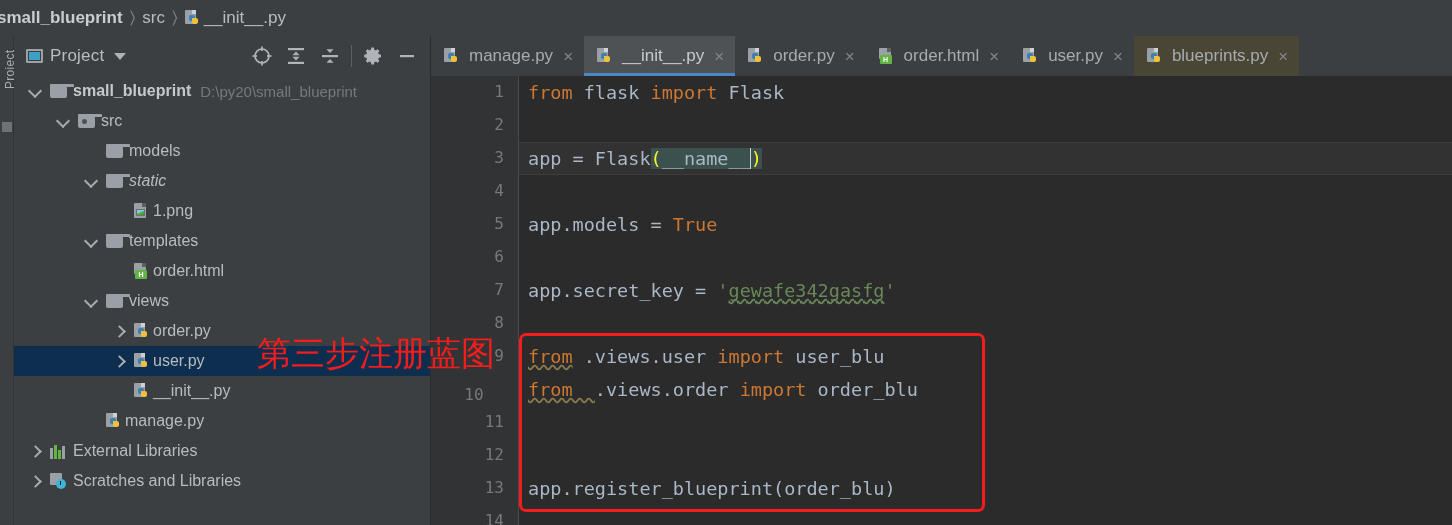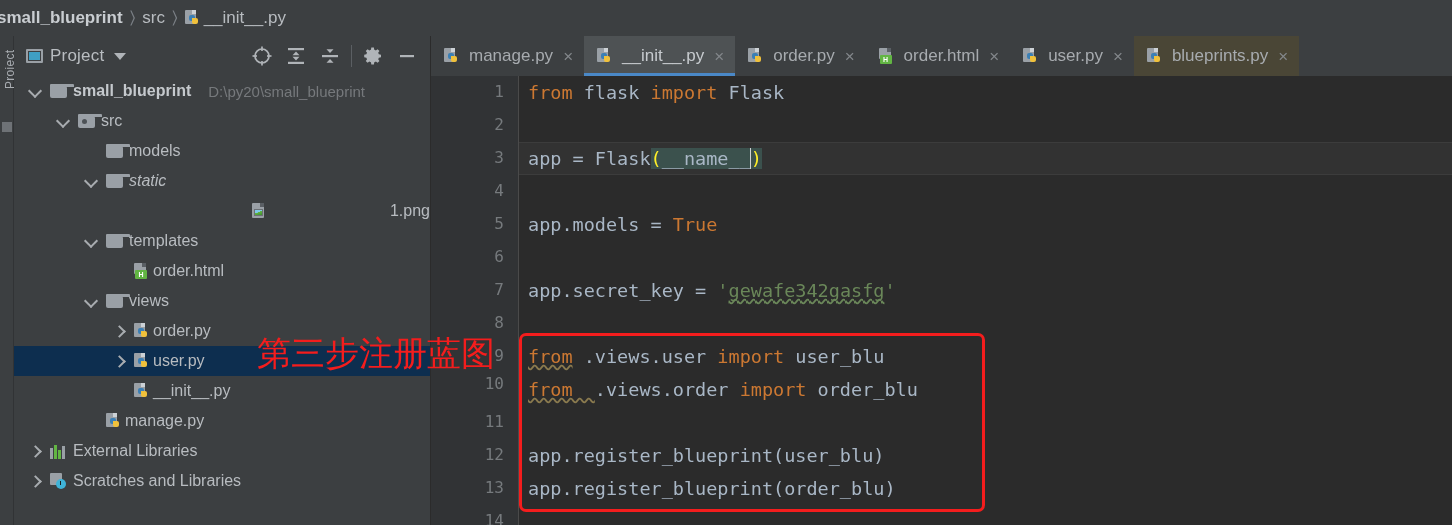--- a/index.html
+++ b/index.html
@@ -341,21 +341,21 @@
     position: absolute;
     left: 4px; top: 2px;
     width: 1px; height: 4px;
     background: #1c1c1c;
   }
 
   .tree-label { color: #b8bcc0; }
   .tree-label.bold { font-weight: bold; color: #c5c9cd; }
   .tree-path {
     color: #76797c;
-    margin-left: 17px;
+    margin-left: 9px;
     font-size: 15px;
   }
 
   
   #editor-area {
     position: absolute;
     left: 431px; top: 36px;
     width: 1021px; height: 489px;
     background: #2b2b2b;
     overflow: hidden;
@@ -602,21 +602,21 @@
           <span class="tree-label">models</span>
         </div>
         <div class="tree-row" style="padding-left: 70px; font-style: italic;">
           <span class="arrow down" style="margin-right: 9px;"></span>
           <span class="folder-icon">
             <span class="tab"></span>
             <span class="body"></span>
           </span>
           <span class="tree-label">static</span>
         </div>
-        <div class="tree-row" style="padding-left: 98px; justify-content: space-between;">
+        <div class="tree-row" style="padding-left: 98px;">
           <span class="arrow" style="margin-right: 9px;"></span>
           <span class="img-icon">
             <span class="sheet"></span>
             <span class="corner"></span>
             <span class="pic"></span>
           </span>
           <span class="tree-label">1.png</span>
         </div>
         <div class="tree-row" style="padding-left: 70px;">
           <span class="arrow down" style="margin-right: 9px;"></span>
@@ -772,41 +772,40 @@
       <div id="gutter">
           <div class="lineno" style="top: 6px;">1</div>
           <div class="lineno" style="top: 39px;">2</div>
           <div class="lineno" style="top: 72px;">3</div>
           <div class="lineno" style="top: 105px;">4</div>
           <div class="lineno" style="top: 138px;">5</div>
           <div class="lineno" style="top: 171px;">6</div>
           <div class="lineno" style="top: 204px;">7</div>
           <div class="lineno" style="top: 237px;">8</div>
           <div class="lineno" style="top: 270px;">9</div>
-          <div class="lineno" style="top: 298px;">10</div>
+          <div class="lineno" style="top: 309px; text-align: center;">10</div>
           <div class="lineno" style="top: 336px;">11</div>
           <div class="lineno" style="top: 369px;">12</div>
           <div class="lineno" style="top: 402px;">13</div>
           <div class="lineno" style="top: 435px;">14</div>
         </div>
       <div id="code-lines">
         <div id="current-line-hl" style="top: 66px;"></div>
 
         <div class="code-line" style="top:0px"><span class="kw">from</span><span class="ident"> flask </span><span class="kw">import</span><span class="ident"> Flask</span></div>
         <div class="code-line" style="top:33px"></div>
         <div class="code-line" style="top:66px"><span class="ident">app = Flask</span><span class="brace-hl">(</span><span class="brace-inner">__name__</span><span class="caret"></span><span class="brace-hl">)</span></div>
         <div class="code-line" style="top:99px"></div>
         <div class="code-line" style="top:132px"><span class="ident">app.models = </span><span class="kw">True</span></div>
         <div class="code-line" style="top:165px"></div>
         <div class="code-line" style="top:198px"><span class="ident">app.secret_key = </span><span class="str">'</span><span class="str wavy">gewafe342gasfg</span><span class="str">'</span></div>
         <div class="code-line" style="top:231px"></div>
         <div class="code-line" style="top:264px"><span class="kw wavy-warn">from</span><span class="ident"> .views.user </span><span class="kw">import</span><span class="ident"> user_blu</span></div>
         <div class="code-line" style="top:297px"><span class="kw wavy-warn">from  </span><span class="ident">.views.order </span><span class="kw">import</span><span class="ident"> order_blu</span></div>
         <div class="code-line" style="top:330px"></div>
-        <div class="code-line" style="top:363px"><span class="ident">app.register_blueprint(user_blu)</span></div>
         <div class="code-line" style="top:396px"><span class="ident">app.register_blueprint(order_blu)</span></div>
         <div class="code-line" style="top:429px"></div>
       </div>
     </div>
   </div>
 
   <div id="red-box" style="border-color: rgb(244, 29, 29);"></div>
   <div id="red-note" style="color: rgb(244, 29, 29);">第三步注册蓝图</div>
 
 </div>

